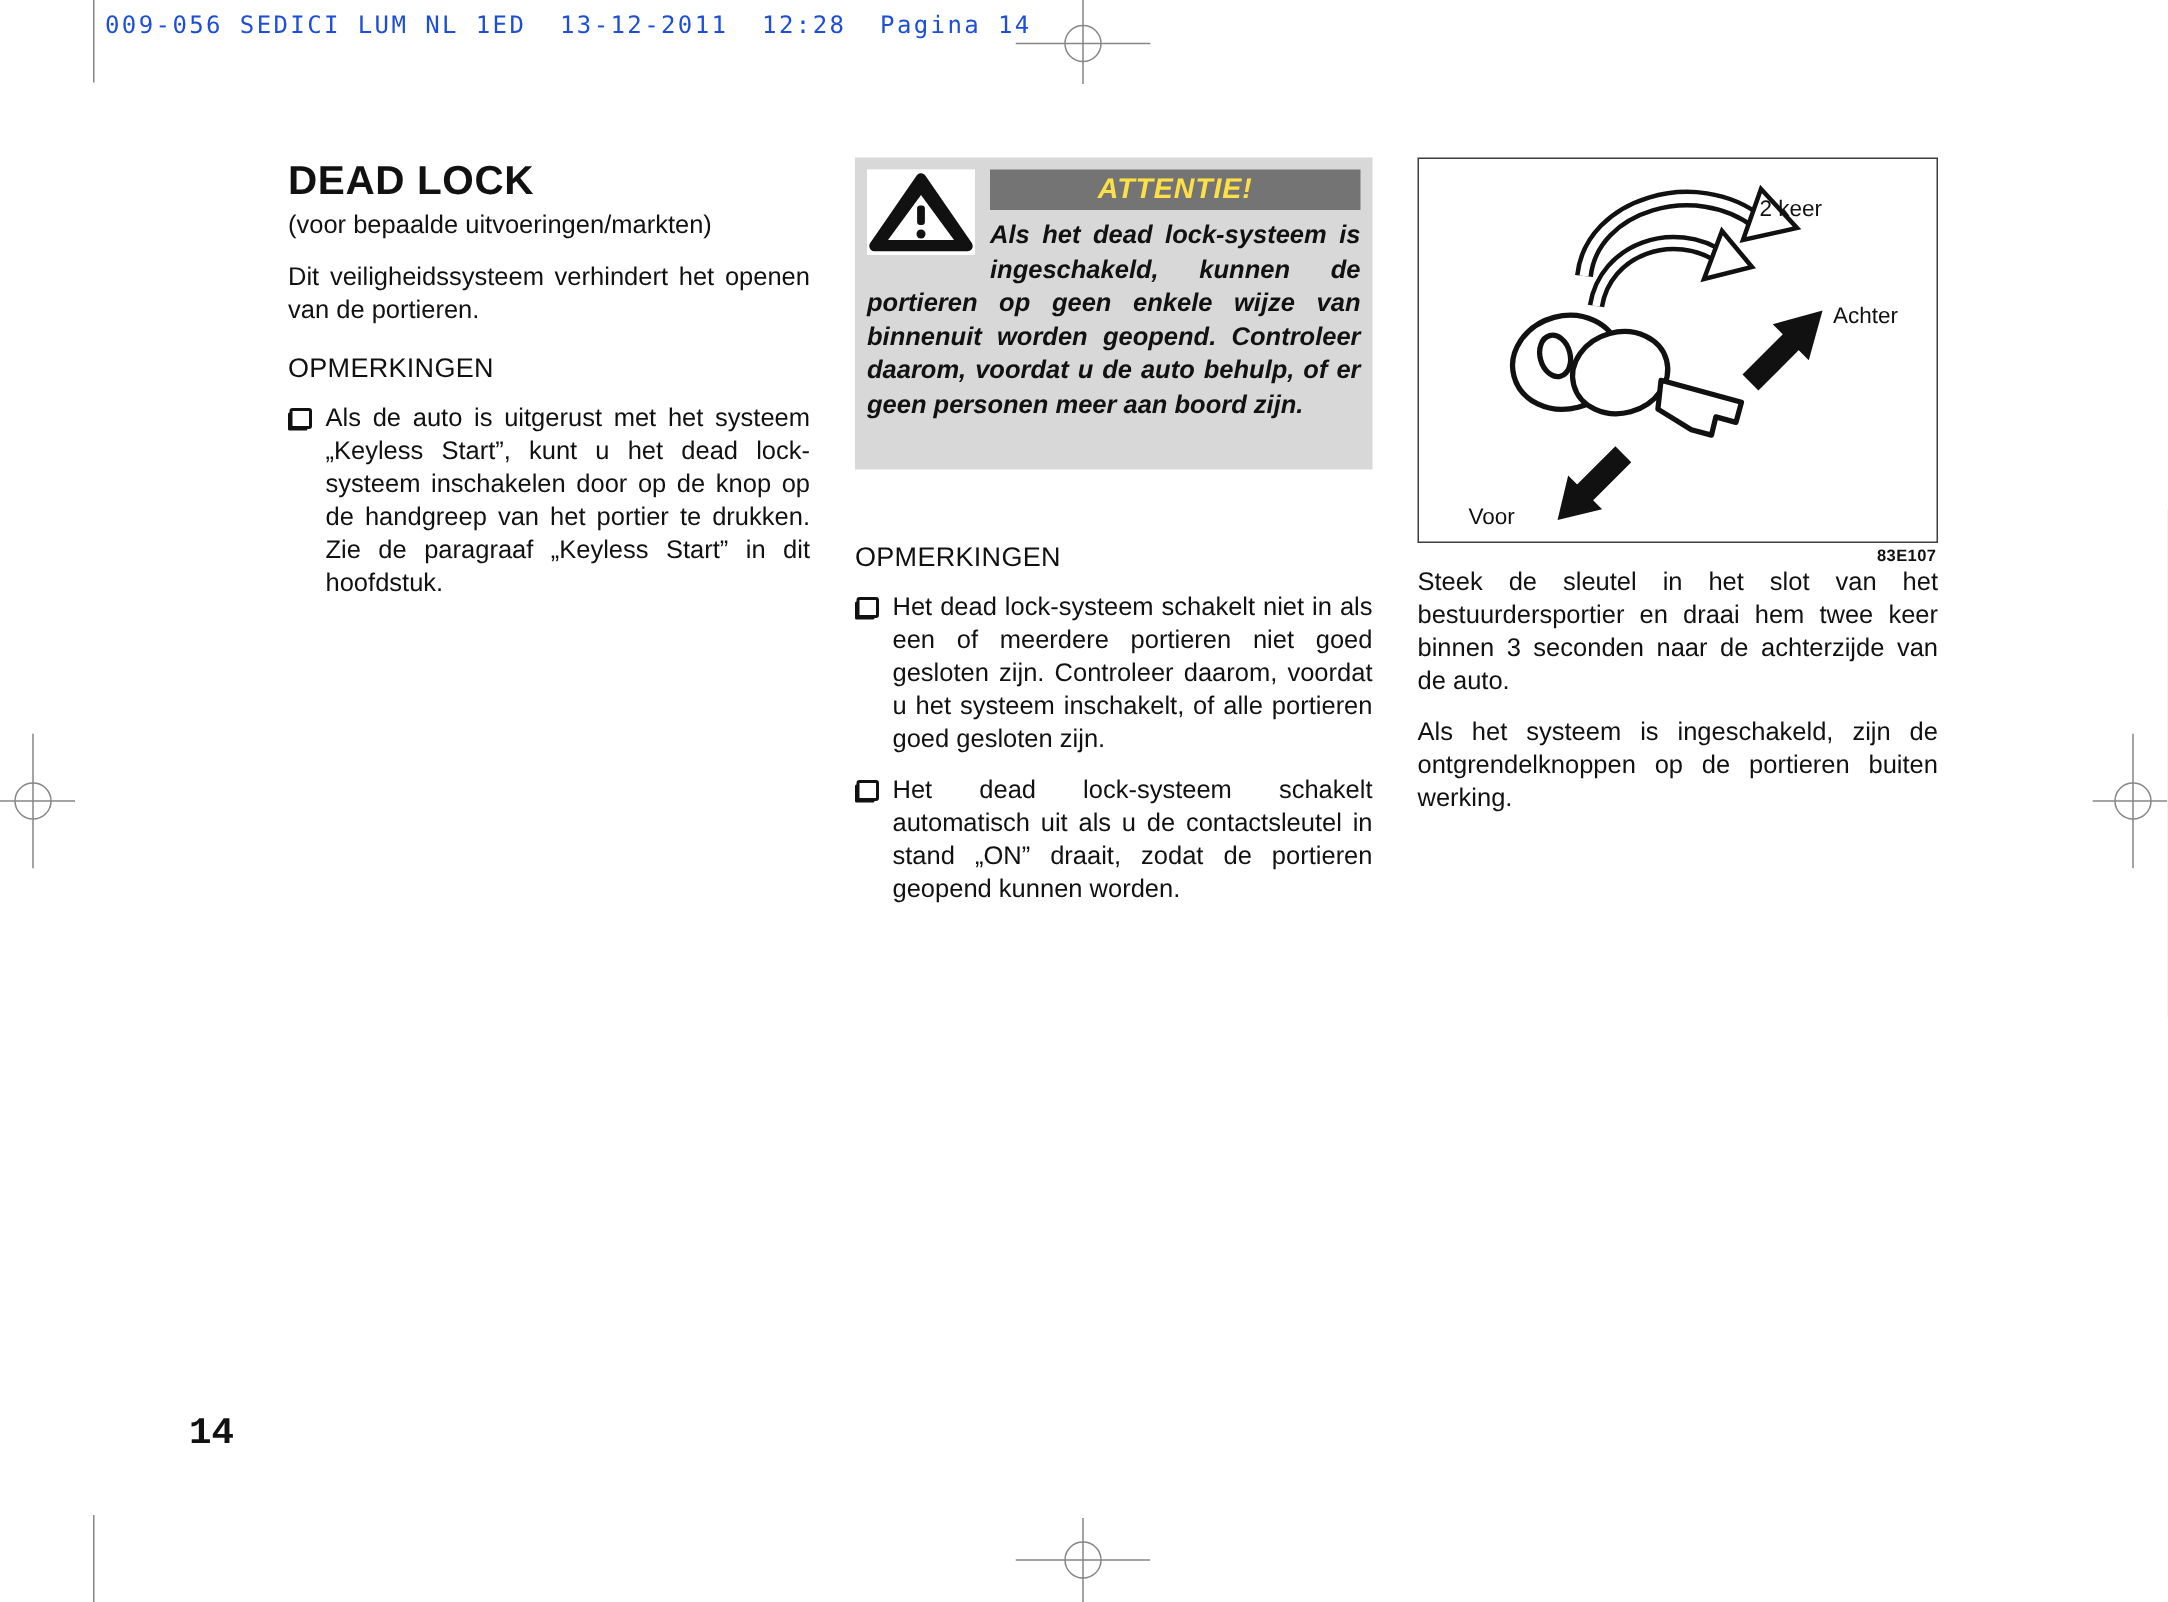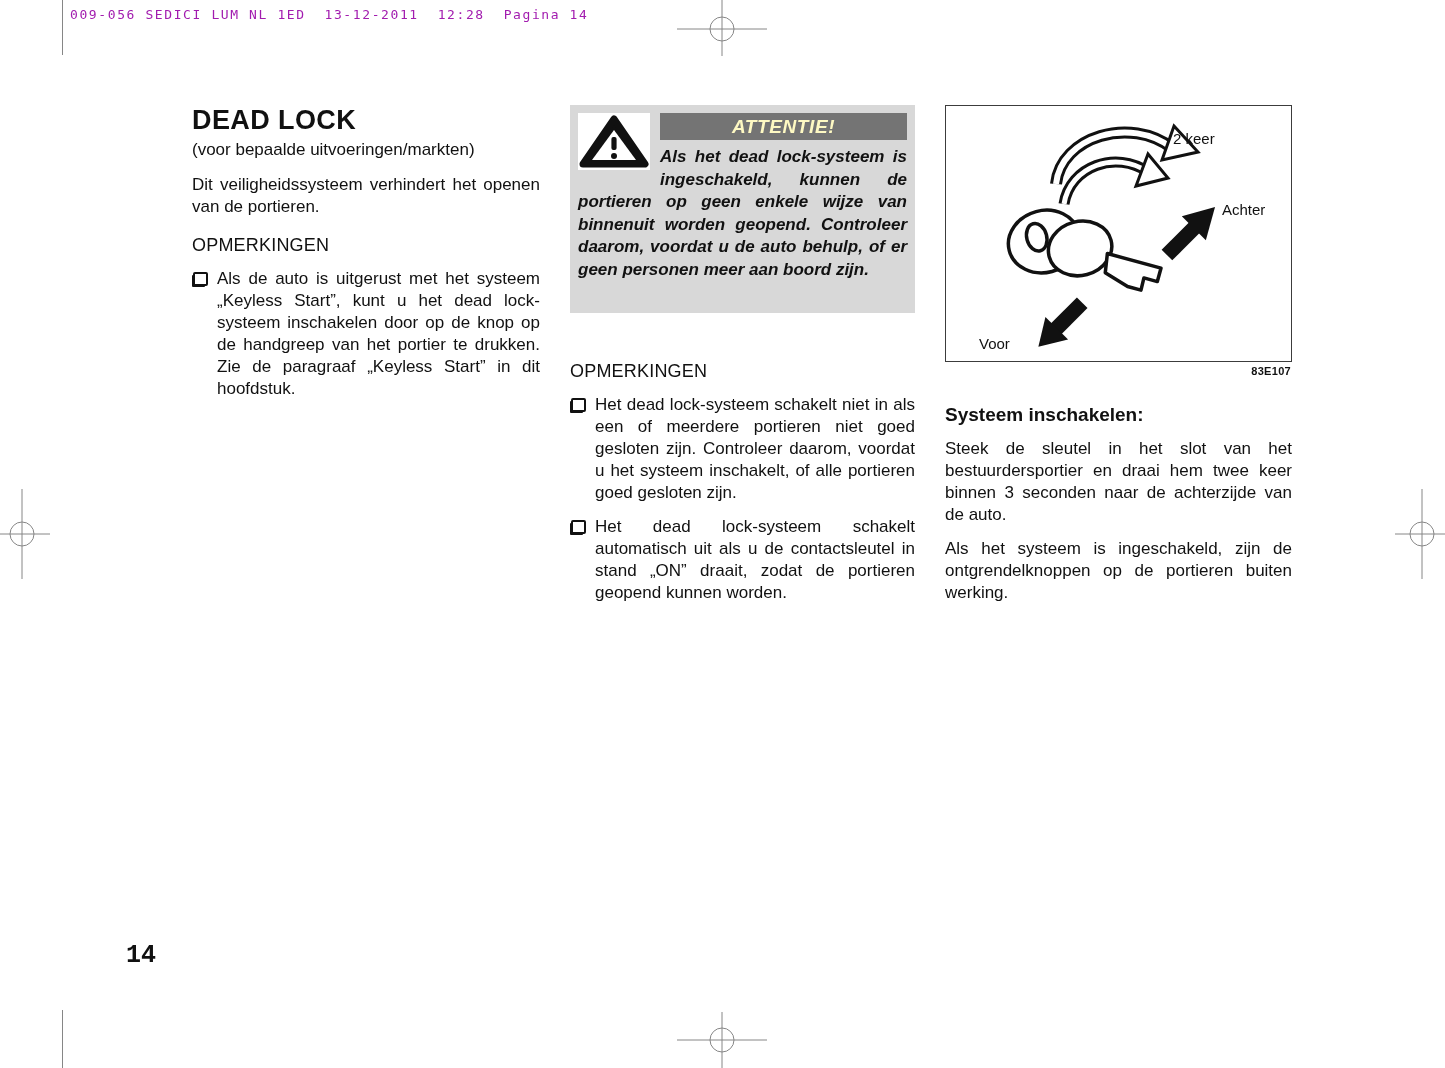--- a/index.html
+++ b/index.html
@@ -6,21 +6,21 @@
   .page {
     position:relative; width:1445px; height:1068px; background:#ffffff;
     overflow:hidden; color:#111;
     font-family:"Liberation Sans", sans-serif;
   }
 
   
   .print-header {
     position:absolute; left:70px; top:7px;
     font-family:"DejaVu Sans Mono", monospace;
-    font-size:13px; letter-spacing:1.6px; color:#a21caf; white-space:pre;
+    font-size:16px; letter-spacing:1.6px; color:#1d4ed8; white-space:pre;
   }
 
   
   .crop { position:absolute; stroke:#868686; stroke-width:1; fill:none; }
   .crop-line { position:absolute; background:#868686; }
 
   
   .col { position:absolute; top:105px; }
   .col1 { left:192px; width:348px; }
   .col2 { left:570px; width:345px; }
@@ -43,21 +43,21 @@
   }
 
   
   .warning-box {
     width:345px; height:208px; background:#d8d8d8;
     box-sizing:border-box; padding:7px 8px;
   }
   .warning-icon { float:left; width:72px; height:57px; margin:1px 10px 16px 0; background:#fff; }
   .warning-icon svg { display:block; width:100%; height:100%; }
   .warning-title {
-    overflow:hidden; background:#747474; color:#fef9c3;
+    overflow:hidden; background:#747474; color:#fde047;
     font-style:italic; font-weight:bold; font-size:19px; letter-spacing:0.6px;
     text-align:center; height:27px; line-height:27px; margin-top:1px;
   }
   .warning-body {
     font-weight:bold; font-style:italic; font-size:17px; line-height:22.5px;
     text-align:justify; margin-top:6px;
   }
 
   .col2-notes-heading { margin-top:48px; }
 
@@ -172,20 +172,19 @@
           <rect x="-30" y="-7.5" width="38" height="15"></rect>
           <polygon points="6,-16 32,0 6,16"></polygon>
         </g>
 
         <text class="fig-label" x="227" y="38">2 keer</text>
         <text class="fig-label" x="276" y="109">Achter</text>
         <text class="fig-label" x="33" y="243">Voor</text>
       </svg>
     </div>
     <div class="figure-code">83E107</div>
-    <h3 class="sub-heading">Systeem inschakelen:</h3>
     <p class="body">Steek de sleutel in het slot van het bestuurdersportier en draai hem twee keer binnen 3 seconden naar de achterzijde van de auto.</p>
     <p class="body">Als het systeem is ingeschakeld, zijn de ontgrendelknoppen op de portieren buiten werking.</p>
   </div>
 
   <div class="page-number">14</div>
 
 </div>
 
 </body></html>

